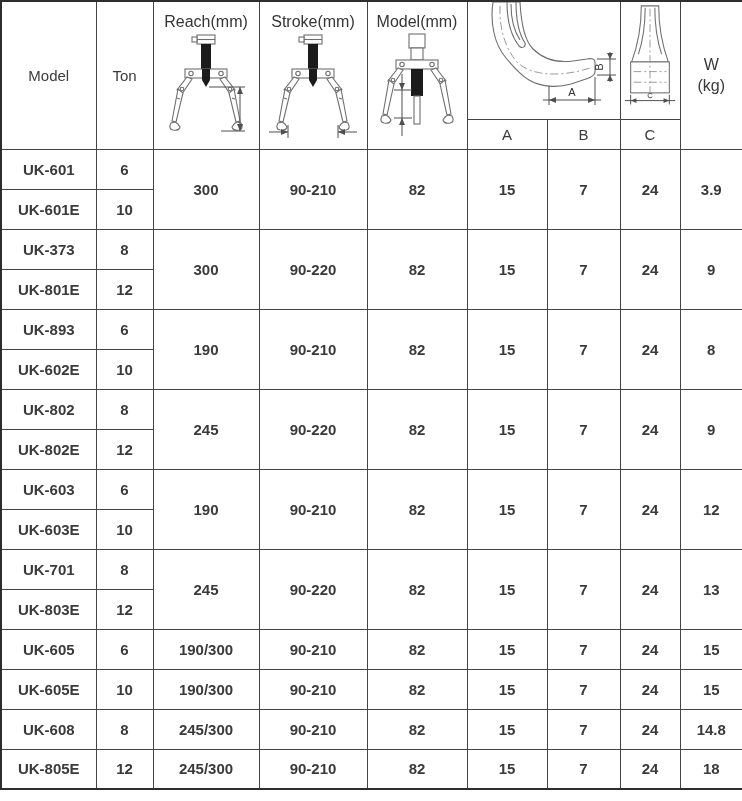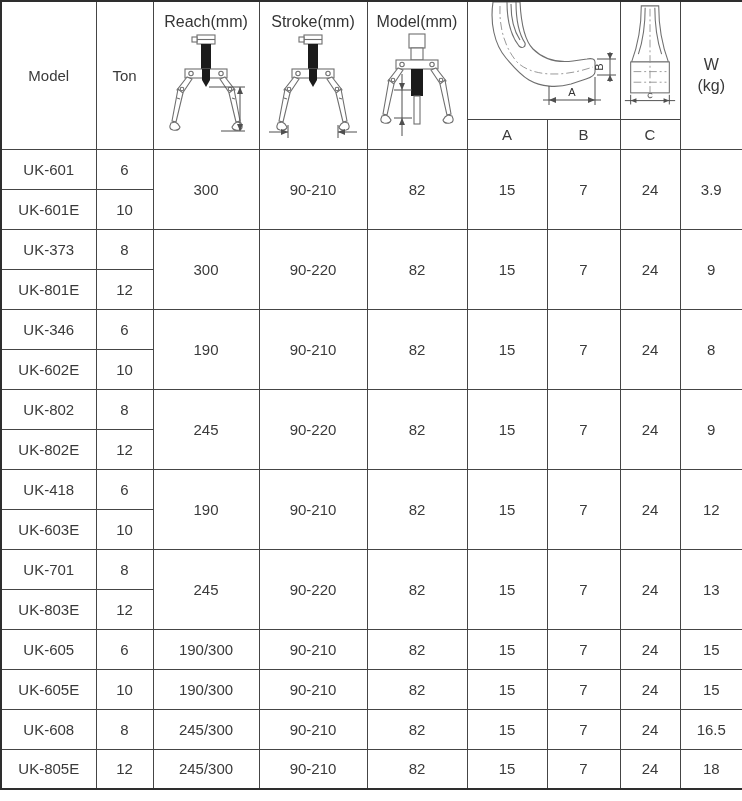--- a/index.html
+++ b/index.html
@@ -12,21 +12,21 @@
     border:2px solid #2e2e2e;
   }
   table.spec td{
     border:1px solid #454545;text-align:center;vertical-align:middle;
     font-size:15px;color:#3a3a3a;padding:0;overflow:hidden;
     background:#ffffff;
   }
   td.model{background:#F0B40A;color:#35301f;}
   tr.hdr-main{height:118px;}
   tr.hdr-sub{height:30px;}
-  tr.data-row{height:40px;}
+  tr.data-row{height:40px;font-weight:bold;}
   td.hd-text{font-size:16px;color:#353535;}
   .diag-cell{vertical-align:top;}
   .hd-title{font-size:16px;color:#353535;padding-top:6px;line-height:20px;}
   .svg-wrap{display:flex;justify-content:center;}
   .w-head div{font-size:16px;line-height:21px;}
   
   .dw{stroke:#6f6f6f;fill:none;stroke-width:1.1;}
   .dwf{fill:#ffffff;stroke:#6f6f6f;stroke-width:1.1;}
   .blk{fill:#1b1b1b;stroke:none;}
   .dim{stroke:#4f4f4f;stroke-width:1;fill:none;}
@@ -229,21 +229,21 @@
       <td rowspan="2">7</td>
       <td rowspan="2">24</td>
       <td rowspan="2">9</td>
     </tr>
     <tr class="data-row">
       <td class="model">UK-801E</td>
       <td>12</td>
     </tr>
 
     <tr class="data-row">
-      <td class="model">UK-346</td>
+      <td class="model">UK-893</td>
       <td>6</td>
       <td rowspan="2">190</td>
       <td rowspan="2">90-210</td>
       <td rowspan="2">82</td>
       <td rowspan="2">15</td>
       <td rowspan="2">7</td>
       <td rowspan="2">24</td>
       <td rowspan="2">8</td>
     </tr>
     <tr class="data-row">
@@ -261,21 +261,21 @@
       <td rowspan="2">7</td>
       <td rowspan="2">24</td>
       <td rowspan="2">9</td>
     </tr>
     <tr class="data-row">
       <td class="model">UK-802E</td>
       <td>12</td>
     </tr>
 
     <tr class="data-row">
-      <td class="model">UK-418</td>
+      <td class="model">UK-603</td>
       <td>6</td>
       <td rowspan="2">190</td>
       <td rowspan="2">90-210</td>
       <td rowspan="2">82</td>
       <td rowspan="2">15</td>
       <td rowspan="2">7</td>
       <td rowspan="2">24</td>
       <td rowspan="2">12</td>
     </tr>
     <tr class="data-row">
@@ -323,21 +323,21 @@
     </tr>
     <tr class="data-row">
       <td class="model">UK-608</td>
       <td>8</td>
       <td>245/300</td>
       <td>90-210</td>
       <td>82</td>
       <td>15</td>
       <td>7</td>
       <td>24</td>
-      <td>16.5</td>
+      <td>14.8</td>
     </tr>
     <tr class="data-row">
       <td class="model">UK-805E</td>
       <td>12</td>
       <td>245/300</td>
       <td>90-210</td>
       <td>82</td>
       <td>15</td>
       <td>7</td>
       <td>24</td>

